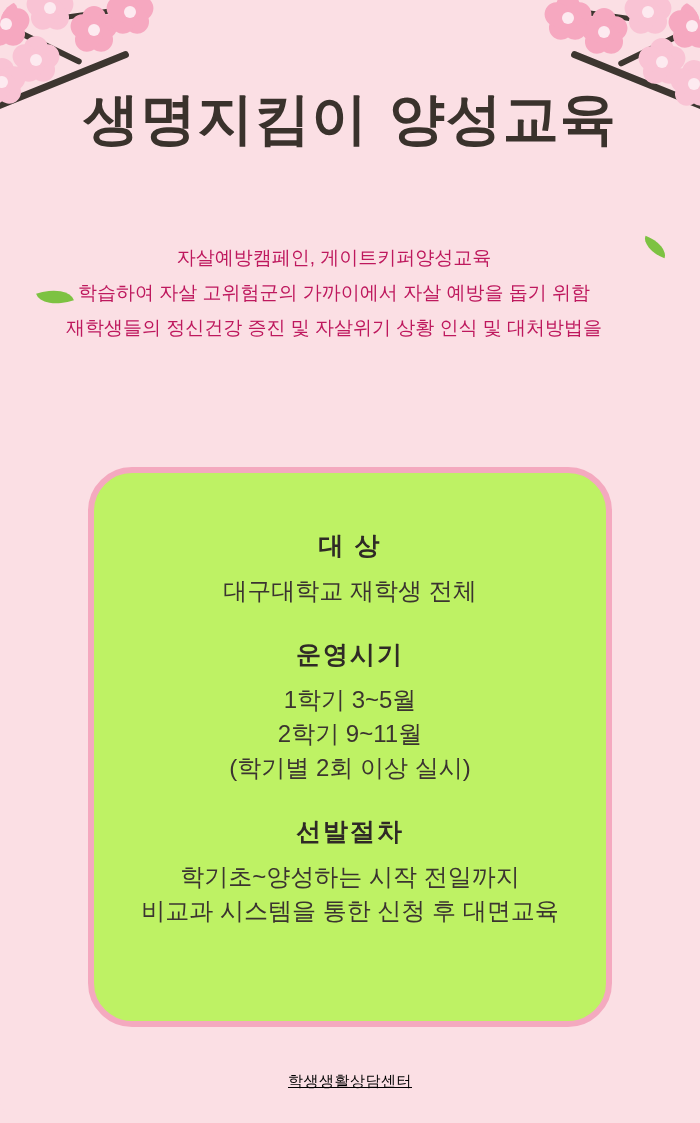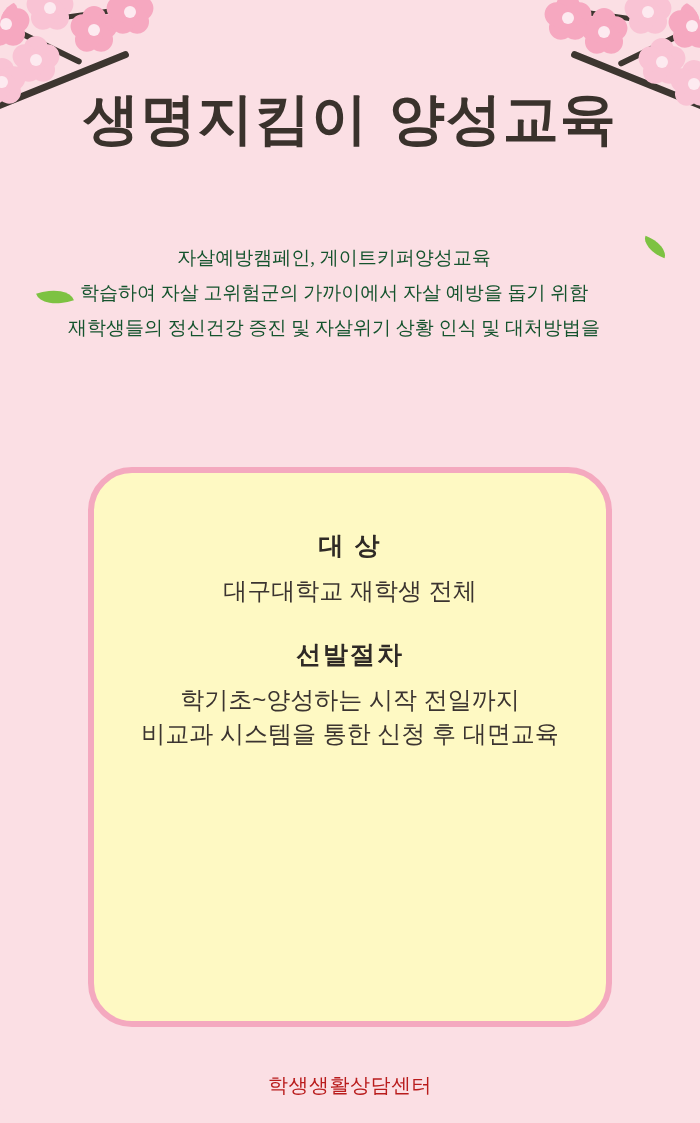--- a/index.html
+++ b/index.html
@@ -93,35 +93,34 @@
     line-height: 1.1;
   }
 
   
   .intro {
     position: absolute;
     top: 240px;
     left: 0;
     width: 668px;
     text-align: center;
-    color: #14532d;
+    color: #be185d;
     font-size: 19px;
     line-height: 35px;
-    font-family: Liberation Serif, serif;
   }
   .intro div { white-space: nowrap; }
 
   
   .card {
     position: absolute;
     top: 467px;
     left: 88px;
     width: 524px;
     height: 560px;
-    background: #fef9c3;
+    background: #bef264;
     border: 6px solid #f4a9bf;
     border-radius: 44px;
     box-sizing: border-box;
   }
   .card-inner {
     padding: 56px 30px 0 30px;
     text-align: center;
   }
   .section {
     margin-bottom: 30px;
@@ -140,23 +139,24 @@
     line-height: 34px;
   }
 
   
   .footer {
     position: absolute;
     top: 1072px;
     left: 0;
     width: 700px;
     text-align: center;
-    font-size: 20px;
-    color: #b91c1c;
+    font-size: 15px;
+    color: #000000;
     letter-spacing: 0.5px;
+    text-decoration: underline;
   }
 </style>
 </head>
 <body>
 
 <div class="poster">
 
   <div class="blossom-cluster cluster-left">
     <div class="branch" style="left:8px; top:96px; width:150px; height:7px; transform:rotate(-22deg);"></div>
     <div class="branch" style="left:20px; top:58px; width:90px; height:6px; transform:rotate(26deg);"></div>
@@ -277,20 +277,26 @@
   </div>
 
   <div class="card">
     <div class="card-inner">
 
       <div class="section">
         <div class="section-title">대 상</div>
         <div class="section-line">대구대학교 재학생 전체</div>
       </div>
 
+      <div class="section">
+        <div class="section-title">운영시기</div>
+        <div class="section-line">1학기 3~5월</div>
+        <div class="section-line">2학기 9~11월</div>
+        <div class="section-line">(학기별 2회 이상 실시)</div>
+      </div>
 
       <div class="section">
         <div class="section-title">선발절차</div>
         <div class="section-line">학기초~양성하는 시작 전일까지</div>
         <div class="section-line">비교과 시스템을 통한 신청 후 대면교육</div>
       </div>
 
     </div>
   </div>
 

